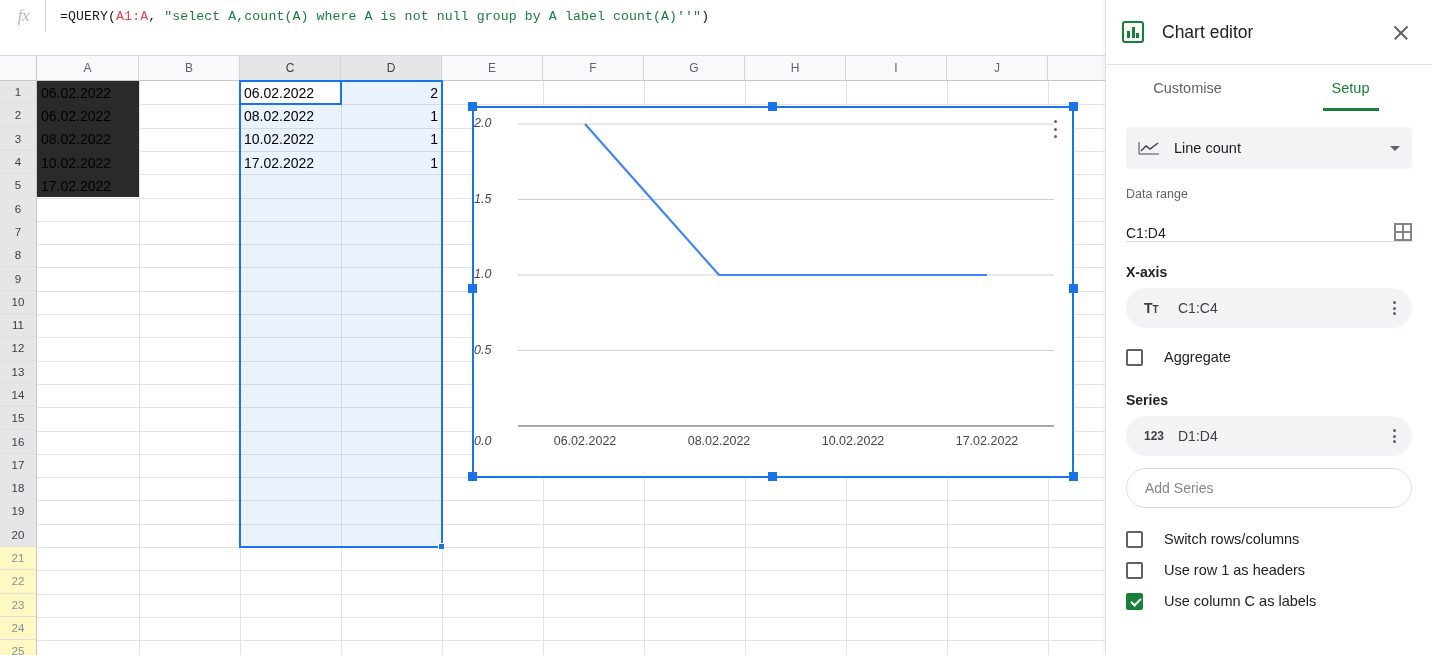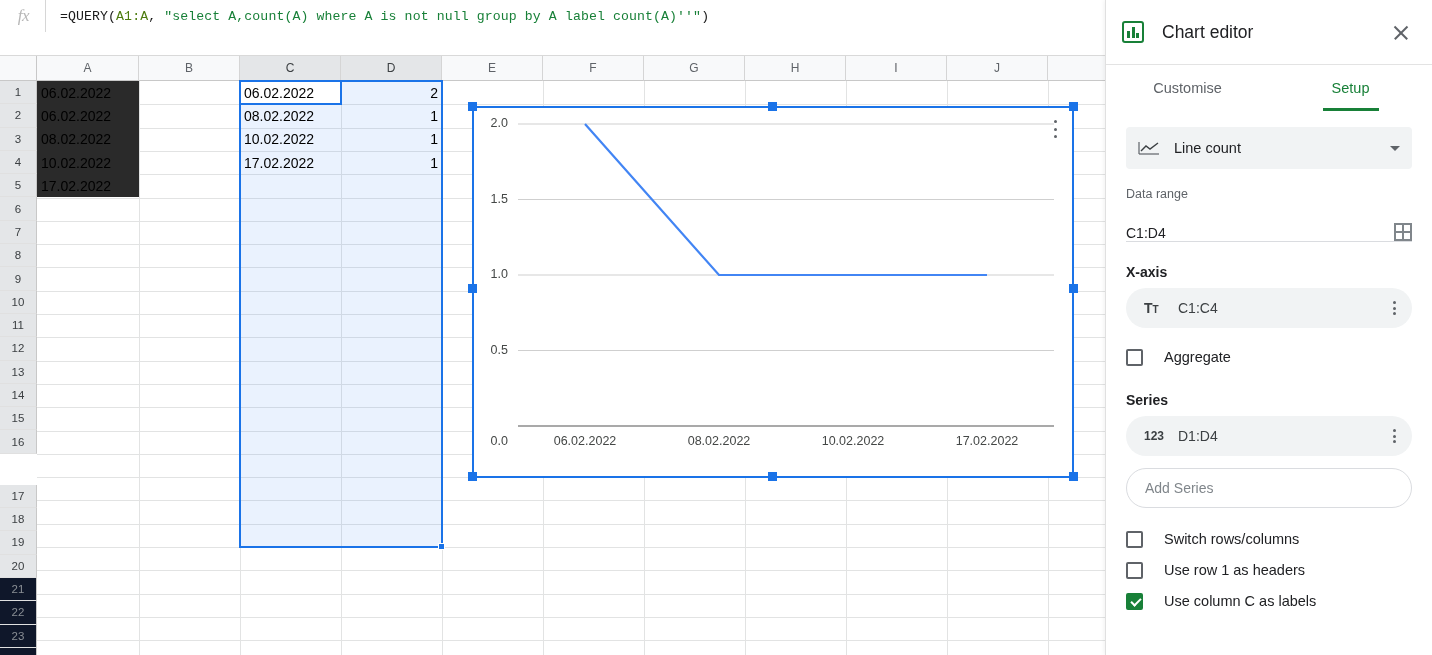--- a/index.html
+++ b/index.html
@@ -38,21 +38,21 @@
     flex: 1; height: 32px;
     display: flex; align-items: center;
     padding-left: 14px;
     font-family: "Liberation Mono", monospace;
     font-size: 13.2px;
     color: #222222;
     white-space: pre;
     letter-spacing: 0.1px;
   }
   .tok-plain { color: #1a1a1a; }
-  .tok-ref   { color: #4d7c0f; }
+  .tok-ref   { color: #ef4444; }
   .tok-str   { color: #188038; }
 
   .formula-underline {
     position: absolute; left: 0; top: 55px; width: 1432px;
     height: 1px; background: #d9d9d9;
   }
 
   
   .grid-wrap {
     position: absolute; left: 0; top: 56px;
@@ -82,21 +82,21 @@
   }
   .col-head.sel { background: #e4e6e8; color: #3c4043; }
 
   .row-headers {
     position: absolute; left: 0; top: 25px; width: 37px;
   }
   .row-head {
     width: 37px;
     border-right: 1px solid #c8c8c8;
     border-bottom: 1px solid #e0e0e0;
-    background: #0f172a;
+    background: #fef9c3;
     color: #8a8f95;
     font-size: 11.5px;
     display: flex; align-items: center; justify-content: center;
   }
   .row-head.sel { background: #e4e6e8; color: #3c4043; }
 
   .cells-layer {
     position: absolute; left: 37px; top: 25px;
   }
   .grid-line-v {
@@ -165,21 +165,21 @@
     display: block; width: 3px; height: 3px;
     border-radius: 50%; background: #5f6368;
   }
   .chart-canvas { position: absolute; left: 0; top: 0; width: 100%; height: 100%; }
   .axis-label {
     position: absolute;
     font-size: 12.5px;
     color: #444746;
     white-space: nowrap;
   }
-  .ylab { text-align: right; }
+  .ylab { text-align: left; font-style: italic; }
   .xlab { text-align: center; }
 
   
   .editor {
     position: absolute; right: 0; top: 0;
     width: 327px; height: 655px;
     background: #ffffff;
     border-left: 1px solid #e0e0e0;
     box-shadow: -1px 0 4px rgba(0,0,0,0.06);
     z-index: 20;
@@ -388,21 +388,21 @@
         <div class="row-head sel" style="height: 23.3px;">7</div>
         <div class="row-head sel" style="height: 23.3px;">8</div>
         <div class="row-head sel" style="height: 23.3px;">9</div>
         <div class="row-head sel" style="height: 23.3px;">10</div>
         <div class="row-head sel" style="height: 23.3px;">11</div>
         <div class="row-head sel" style="height: 23.3px;">12</div>
         <div class="row-head sel" style="height: 23.3px;">13</div>
         <div class="row-head sel" style="height: 23.3px;">14</div>
         <div class="row-head sel" style="height: 23.3px;">15</div>
         <div class="row-head sel" style="height: 23.3px;">16</div>
-        <div class="row-head sel" style="height: 23.3px; margin-top: 31px;">17</div>
+        <div class="row-head sel" style="height: 23.3px;">17</div>
         <div class="row-head sel" style="height: 23.3px;">18</div>
         <div class="row-head sel" style="height: 23.3px;">19</div>
         <div class="row-head sel" style="height: 23.3px;">20</div>
         <div class="row-head" style="height: 23.3px;">21</div>
         <div class="row-head" style="height: 23.3px;">22</div>
         <div class="row-head" style="height: 23.3px;">23</div>
         <div class="row-head" style="height: 23.3px;">24</div>
         <div class="row-head" style="height: 23.3px;">25</div>
       </div>
     <div class="cells-layer" id="cells-layer">

